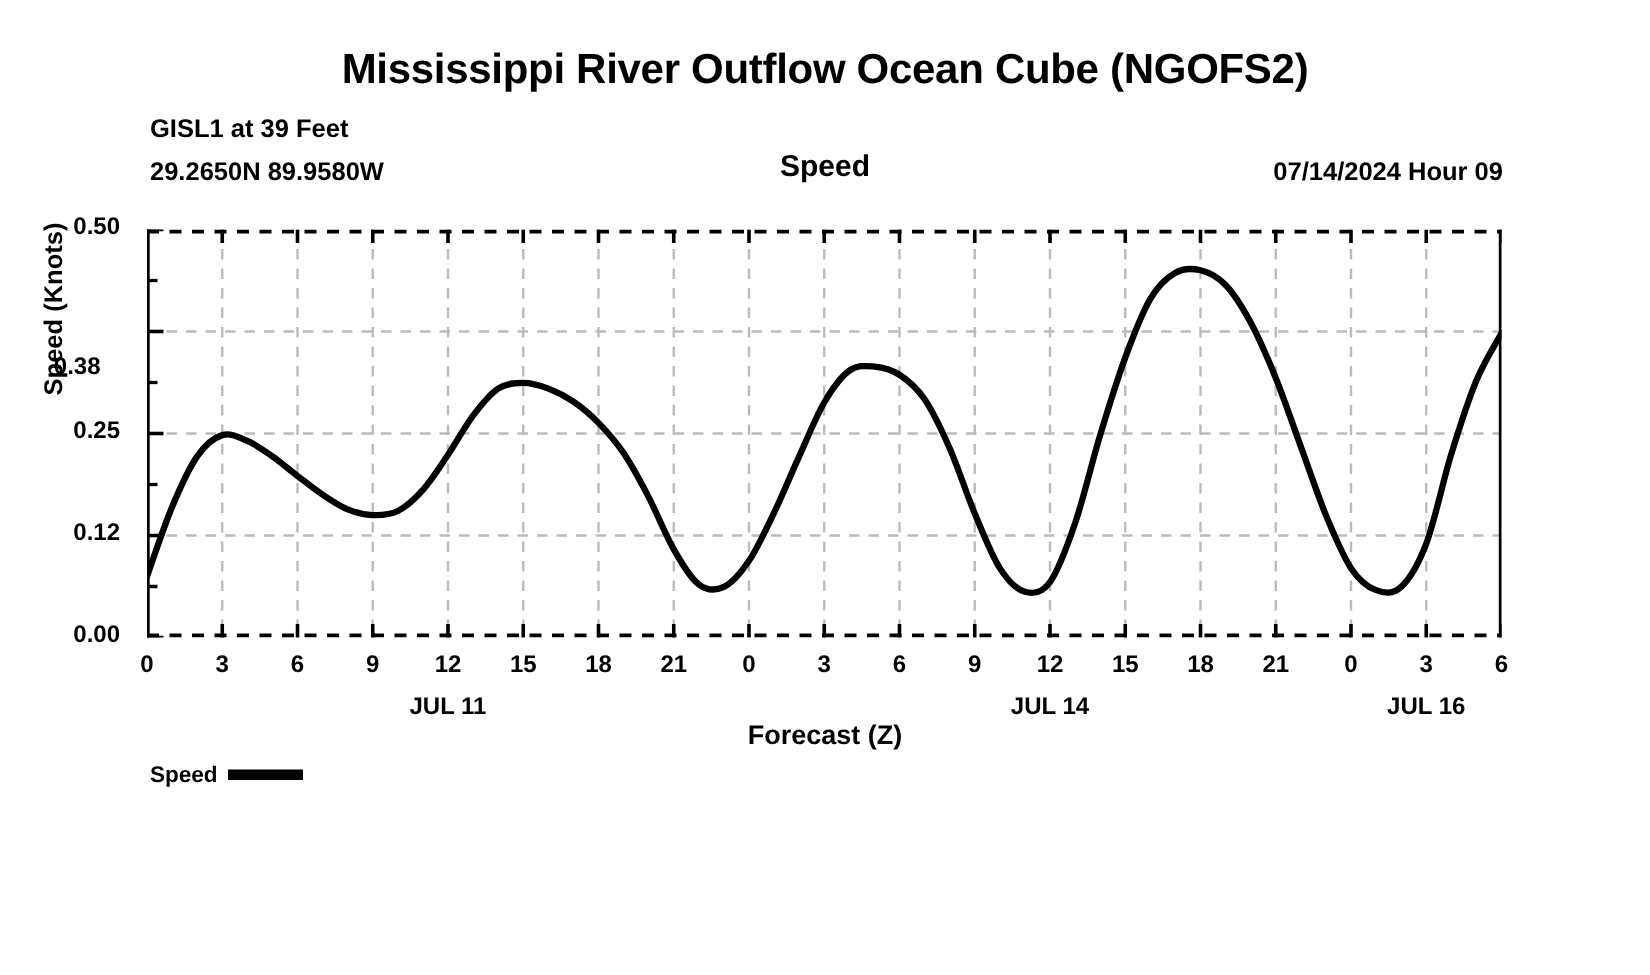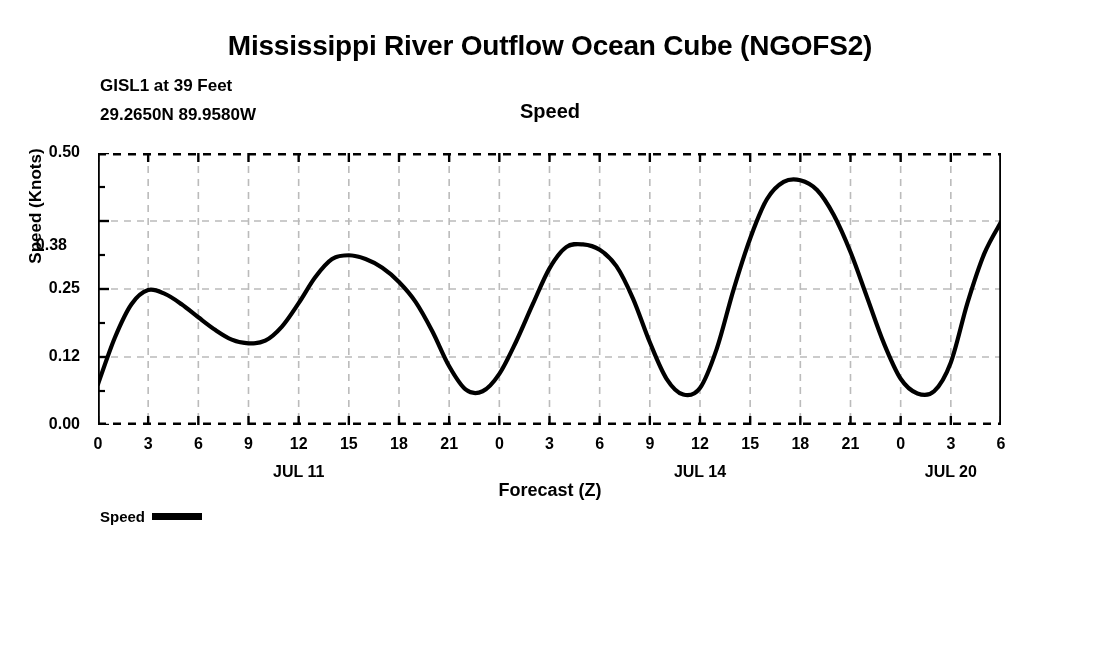--- a/index.html
+++ b/index.html
@@ -122,20 +122,21 @@
 <div id="root">
 
   <div class="abs title-main" id="title-top">Mississippi River Outflow Ocean Cube (NGOFS2)</div>
 
   <div class="abs meta" id="station-line">GISL1 at 39 Feet</div>
 
   <div class="abs meta" id="latlon-line">29.2650N  89.9580W</div>
 
   <div class="abs" id="var-title">Speed</div>
 
+  <div class="abs meta" id="run-time">07/14/2024 Hour 09</div>
 
   <div class="abs" id="ylabel">Speed (Knots)</div>
 
   <div class="abs" id="ytick-layer">
       <div class="abs ytick-label" style="left: 20px; top: 415px;">0.00</div>
       <div class="abs ytick-label" style="left: 20px; top: 347px;">0.12</div>
       <div class="abs ytick-label" style="left: 20px; top: 279px;">0.25</div>
       <div class="abs ytick-label" style="left: 7px; top: 211px; margin-top: 25px;">0.38</div>
       <div class="abs ytick-label" style="left: 20px; top: 143px;">0.50</div>
     </div>
@@ -156,21 +157,21 @@
       <div class="abs xtick-label" style="left: 730.167px; top: 435px;">15</div>
       <div class="abs xtick-label" style="left: 780.333px; top: 435px;">18</div>
       <div class="abs xtick-label" style="left: 830.5px; top: 435px;">21</div>
       <div class="abs xtick-label" style="left: 880.667px; top: 435px;">0</div>
       <div class="abs xtick-label" style="left: 930.833px; top: 435px;">3</div>
       <div class="abs xtick-label" style="left: 981px; top: 435px;">6</div>
     </div>
   <div class="abs" id="day-layer">
       <div class="abs day-label" style="left: 253.667px; top: 463px;">JUL 11</div>
       <div class="abs day-label" style="left: 655px; top: 463px;">JUL 14</div>
-      <div class="abs day-label" style="left: 905.833px; top: 463px;">JUL 20</div>
+      <div class="abs day-label" style="left: 905.833px; top: 463px;">JUL 16</div>
     </div>
 
   <div class="abs" id="plot-frame">
     <svg id="plot-svg" width="903" height="272" viewBox="0 0 903 272">
       <g id="g-grid-v">
           <line x1="50.166666666666664" y1="0" x2="50.166666666666664" y2="272" stroke="#bbbbbb" stroke-width="1.6" stroke-dasharray="7 6"></line>
           <line x1="100.33333333333333" y1="0" x2="100.33333333333333" y2="272" stroke="#bbbbbb" stroke-width="1.6" stroke-dasharray="7 6"></line>
           <line x1="150.5" y1="0" x2="150.5" y2="272" stroke="#bbbbbb" stroke-width="1.6" stroke-dasharray="7 6"></line>
           <line x1="200.66666666666666" y1="0" x2="200.66666666666666" y2="272" stroke="#bbbbbb" stroke-width="1.6" stroke-dasharray="7 6"></line>
           <line x1="250.83333333333334" y1="0" x2="250.83333333333334" y2="272" stroke="#bbbbbb" stroke-width="1.6" stroke-dasharray="7 6"></line>

